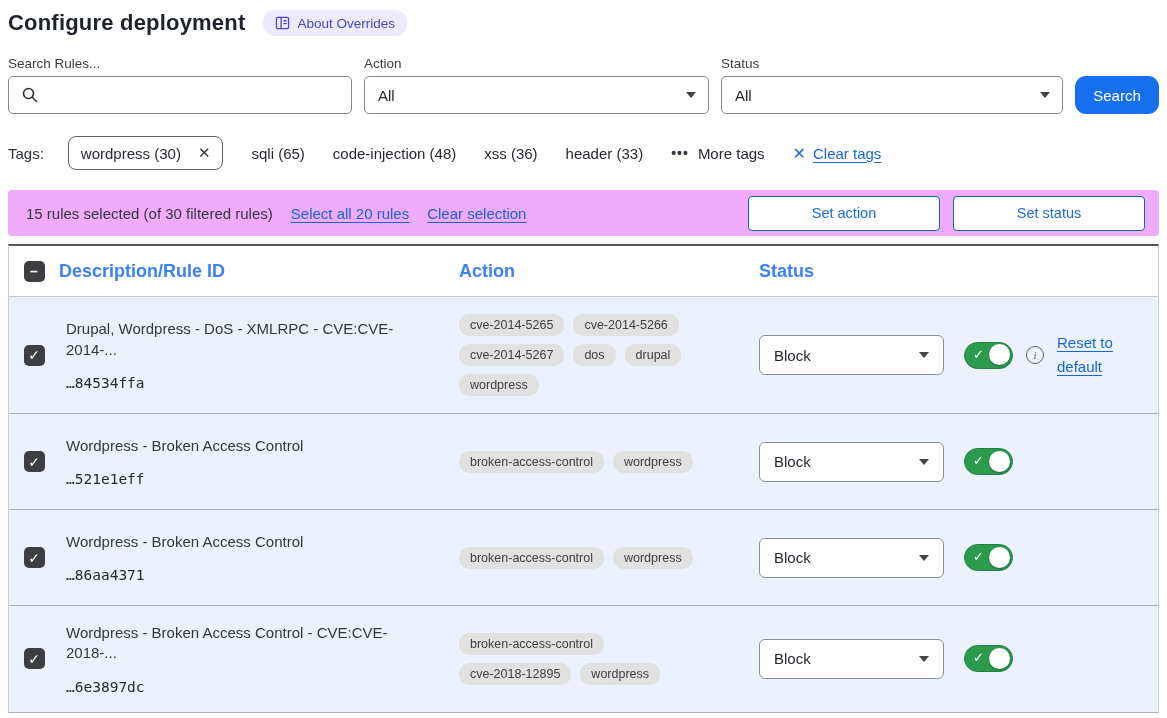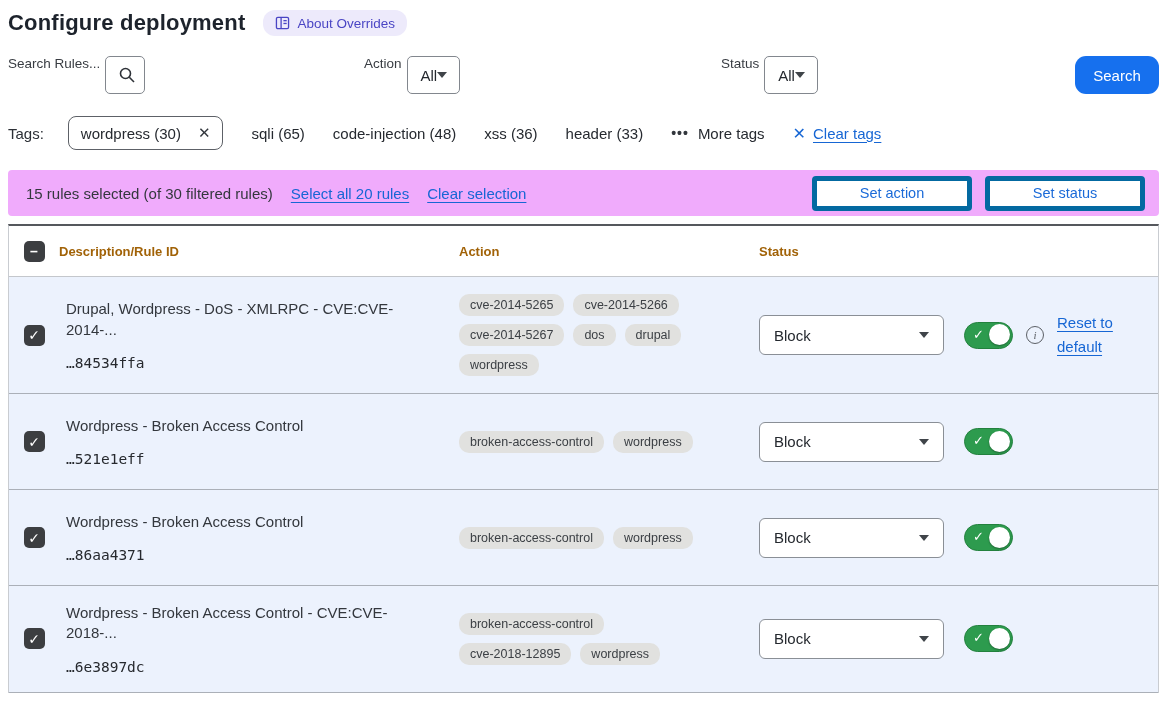--- a/index.html
+++ b/index.html
@@ -9,21 +9,21 @@
 
   
   .page-header { display:flex; gap:18px; margin:2px 0 20px 0; }
   .page-title { font-size:22px; font-weight:700; color:#1d232c; letter-spacing:.2px; }
   .about-badge { display:inline-flex; align-items:center; gap:7px; background:#edeafb;
     color:#4a45c4; font-size:13.5px; padding:5px 12px; border-radius:12px; cursor:pointer; }
   .book-icon svg { display:block; }
 
   
   .filters { display:flex; align-items:flex-end; gap:12px; margin-bottom:22px; }
-  .field { display:flex; gap:5px; }
+  .field { display:flex; flex-direction:column; gap:5px; }
   .field-label { font-size:13.5px; color:#383c42; }
   .f-search { width:349px; }
   .f-action { width:350px; }
   .f-status { width:347px; }
   .text-input { position:relative; height:38px; border:1px solid #82878e; border-radius:5px;
     background:#fff; display:flex; align-items:center; padding-left:38px; }
   .search-icon { position:absolute; left:12px; top:9px; }
   .select-box { height:38px; border:1px solid #82878e; border-radius:5px; background:#fff;
     display:flex; align-items:center; justify-content:space-between; padding:0 12px 0 13px;
     font-size:15px; color:#24282e; cursor:pointer; }
@@ -44,28 +44,28 @@
   .clear-tags { display:inline-flex; align-items:center; gap:7px; cursor:pointer; }
   .clear-tags .x { color:#1666d4; font-size:16px; }
   .link { color:#1666d4; text-decoration:underline; text-underline-offset:3px; cursor:pointer; }
 
   
   .selection-bar { background:#f0abfc; border-radius:4px; height:46px; display:flex;
     align-items:center; padding:0 14px 0 18px; margin-bottom:8px; }
   .selection-summary { font-size:15px; color:#33373d; margin-right:18px; }
   .selection-bar .link { font-size:15px; margin-right:18px; }
   .bar-spacer { flex:1; }
-  .btn-outline { width:160px; height:35px; background:#fff; border:5px solid #0369a1;
+  .btn-outline { width:192px; height:35px; background:#fff; border:1px solid #0369a1;
     border-radius:4px; color:#1a6ad8; font-size:14.5px; cursor:pointer; font-family:inherit; margin-left:13px; }
 
   
   .rules-table { border-top:2px solid #55585d; border-left:1px solid #c9ccd1; border-right:1px solid #c9ccd1; }
   .t-row { display:grid; grid-template-columns:50px 400px 300px 200px 1fr; align-items:center; }
   .t-head { background:#fff; height:51px; border-bottom:1px solid #c4c7cc; }
-  .t-head .col-label { font-size:13px; font-weight:700; color:#a16207; }
+  .t-head .col-label { font-size:18px; font-weight:700; color:#3b82f6; }
   .row { background:#ecf2fd; border-bottom:1px solid #abb0b8; padding:17px 0; min-height:96px; }
   .cb-cell { display:flex; justify-content:center; align-self:center; }
   .checkbox { width:21px; height:21px; border-radius:5px; background:#3c3e41; color:#fff;
     display:flex; align-items:center; justify-content:center; font-size:14px; cursor:pointer; }
   .checkbox.indet { font-weight:700; }
   .desc-cell { padding-left:7px; padding-right:24px; }
   .rule-desc { font-size:15px; color:#33373d; line-height:1.35; }
   .rule-id { font-family:"DejaVu Sans Mono","Liberation Mono",monospace; font-size:14.5px;
     color:#26292e; margin-top:15px; }
   .tags-cell { padding-right:60px; }

